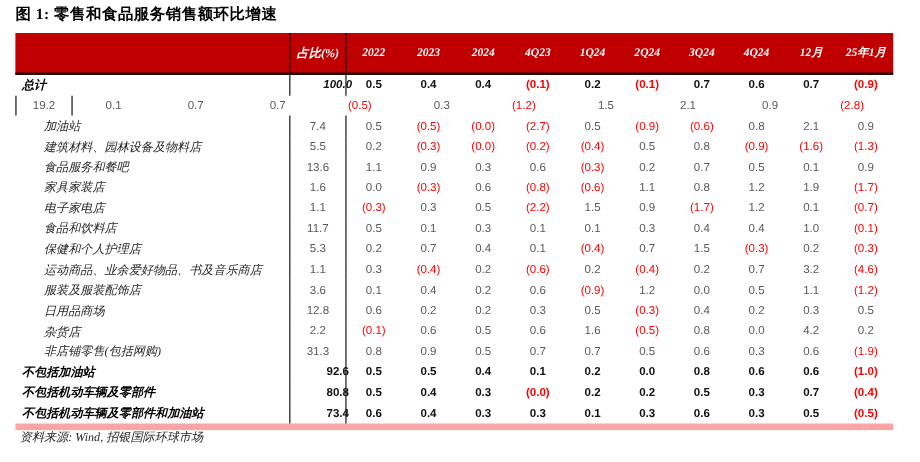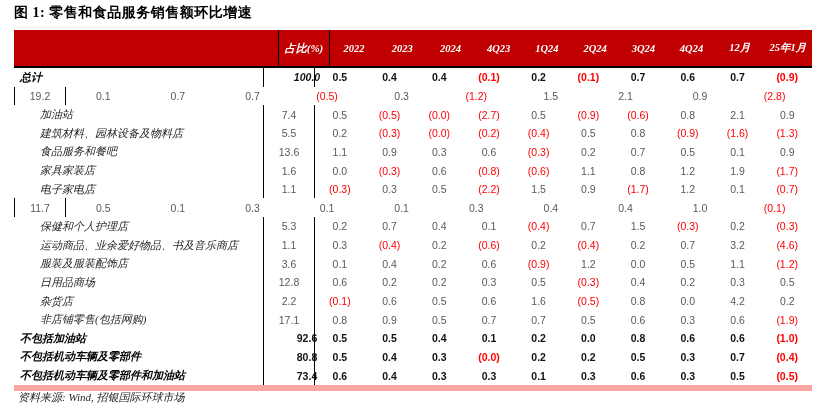--- a/index.html
+++ b/index.html
@@ -39,21 +39,21 @@
   .source{position:absolute;left:18px;top:390px;font-size:11px;color:#262626;
           font-style:italic;font-family:"Liberation Serif",serif;}
 </style>
 </head>
 <body>
 
 <div class="page">
   <div class="title">图 1: 零售和食品服务销售额环比增速</div>
 
   <div class="table">
-    <div class="thead" style="background: rgb(192, 0, 0); padding-left: 15px;">
+    <div class="thead" style="background: rgb(192, 0, 0);">
       <div class="h-label-col"></div>
       <div class="h-share-col">占比(%)</div>
       <div class="h-data">
         <div class="h-cols">
             <div class="h-col">2022</div>
             <div class="h-col">2023</div>
             <div class="h-col">2024</div>
             <div class="h-col">4Q23</div>
             <div class="h-col">1Q24</div>
             <div class="h-col">2Q24</div>
@@ -156,20 +156,21 @@
           <div class="cell-val">0.5</div>
           <div class="cell-val" style="color: rgb(255, 0, 0);">(2.2)</div>
           <div class="cell-val">1.5</div>
           <div class="cell-val">0.9</div>
           <div class="cell-val" style="color: rgb(255, 0, 0);">(1.7)</div>
           <div class="cell-val">1.2</div>
           <div class="cell-val">0.1</div>
           <div class="cell-val" style="color: rgb(255, 0, 0);">(0.7)</div>
         </div>
         <div class="row indent">
+          <div class="cell-label">食品和饮料店</div>
           <div class="cell-share">11.7</div>
           <div class="cell-val">0.5</div>
           <div class="cell-val">0.1</div>
           <div class="cell-val">0.3</div>
           <div class="cell-val">0.1</div>
           <div class="cell-val">0.1</div>
           <div class="cell-val">0.3</div>
           <div class="cell-val">0.4</div>
           <div class="cell-val">0.4</div>
           <div class="cell-val">1.0</div>
@@ -240,21 +241,21 @@
           <div class="cell-val">0.6</div>
           <div class="cell-val">1.6</div>
           <div class="cell-val" style="color: rgb(255, 0, 0);">(0.5)</div>
           <div class="cell-val">0.8</div>
           <div class="cell-val">0.0</div>
           <div class="cell-val">4.2</div>
           <div class="cell-val">0.2</div>
         </div>
         <div class="row indent">
           <div class="cell-label">非店铺零售(包括网购)</div>
-          <div class="cell-share">17.1</div>
+          <div class="cell-share">31.3</div>
           <div class="cell-val">0.8</div>
           <div class="cell-val">0.9</div>
           <div class="cell-val">0.5</div>
           <div class="cell-val">0.7</div>
           <div class="cell-val">0.7</div>
           <div class="cell-val">0.5</div>
           <div class="cell-val">0.6</div>
           <div class="cell-val">0.3</div>
           <div class="cell-val">0.6</div>
           <div class="cell-val" style="color: rgb(255, 0, 0);">(1.9)</div>

